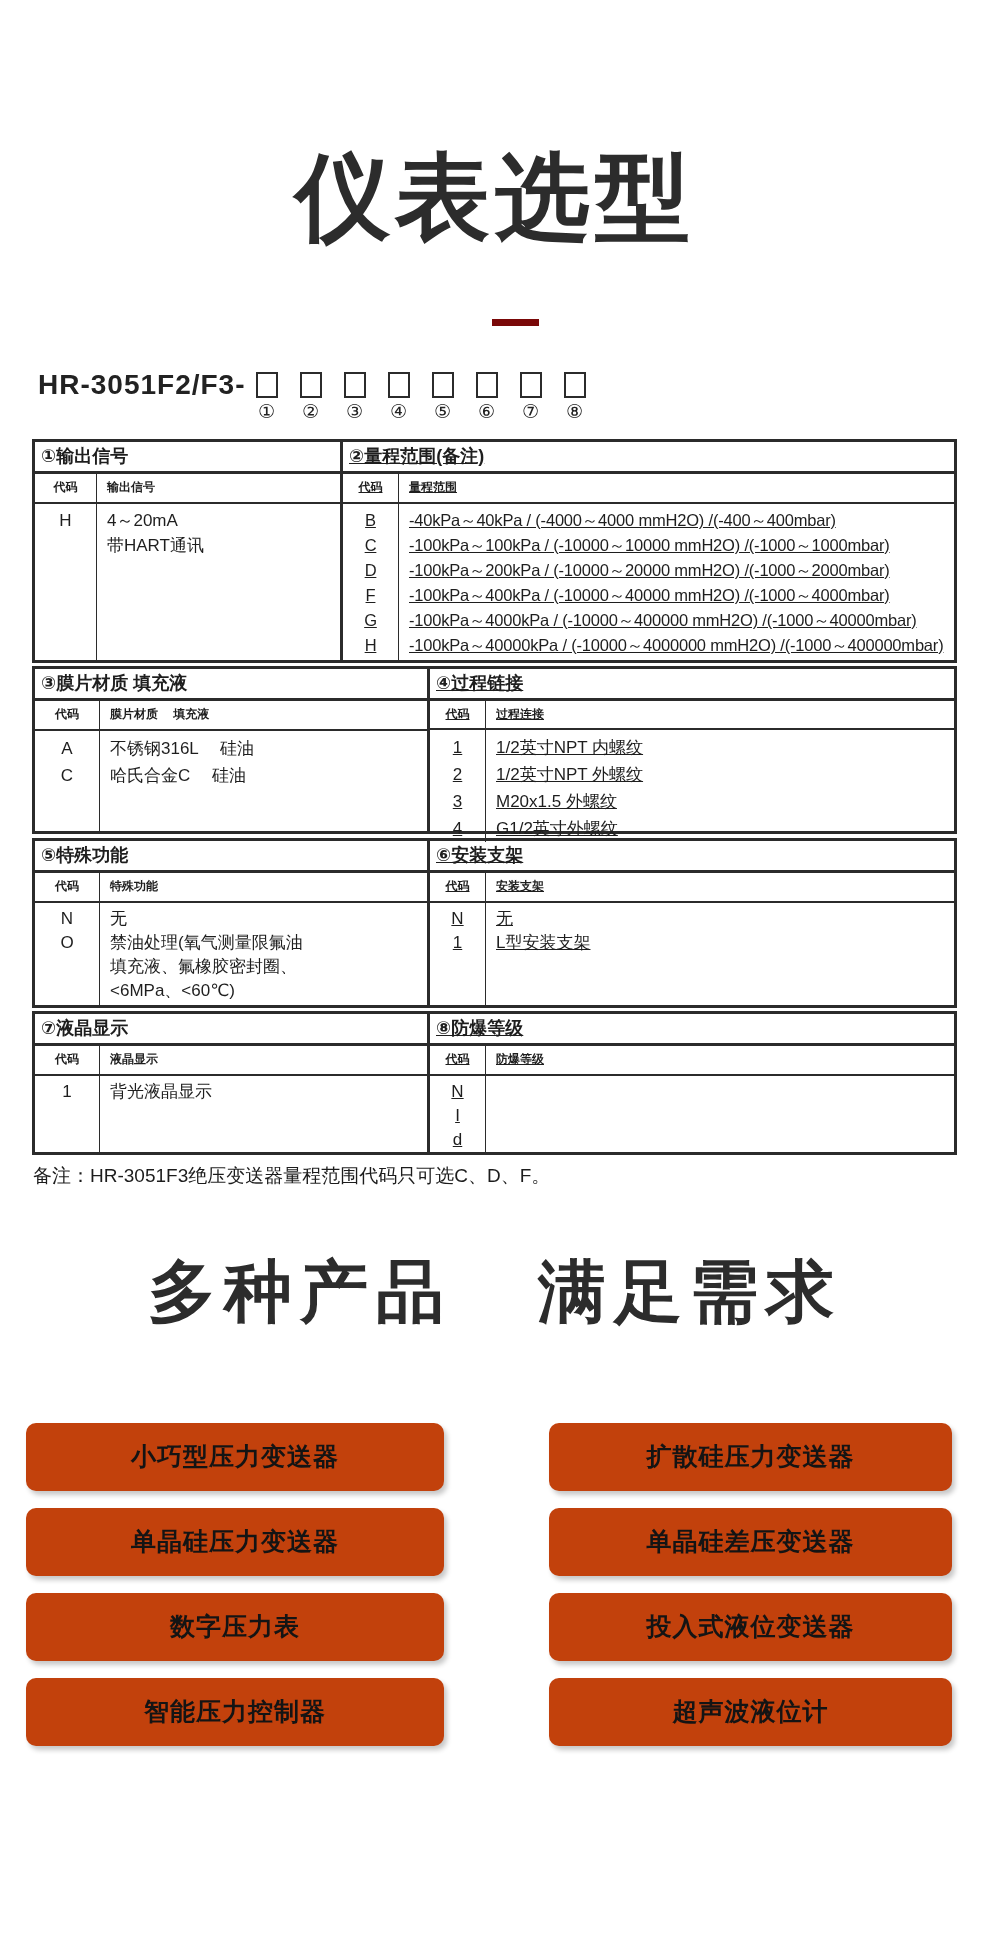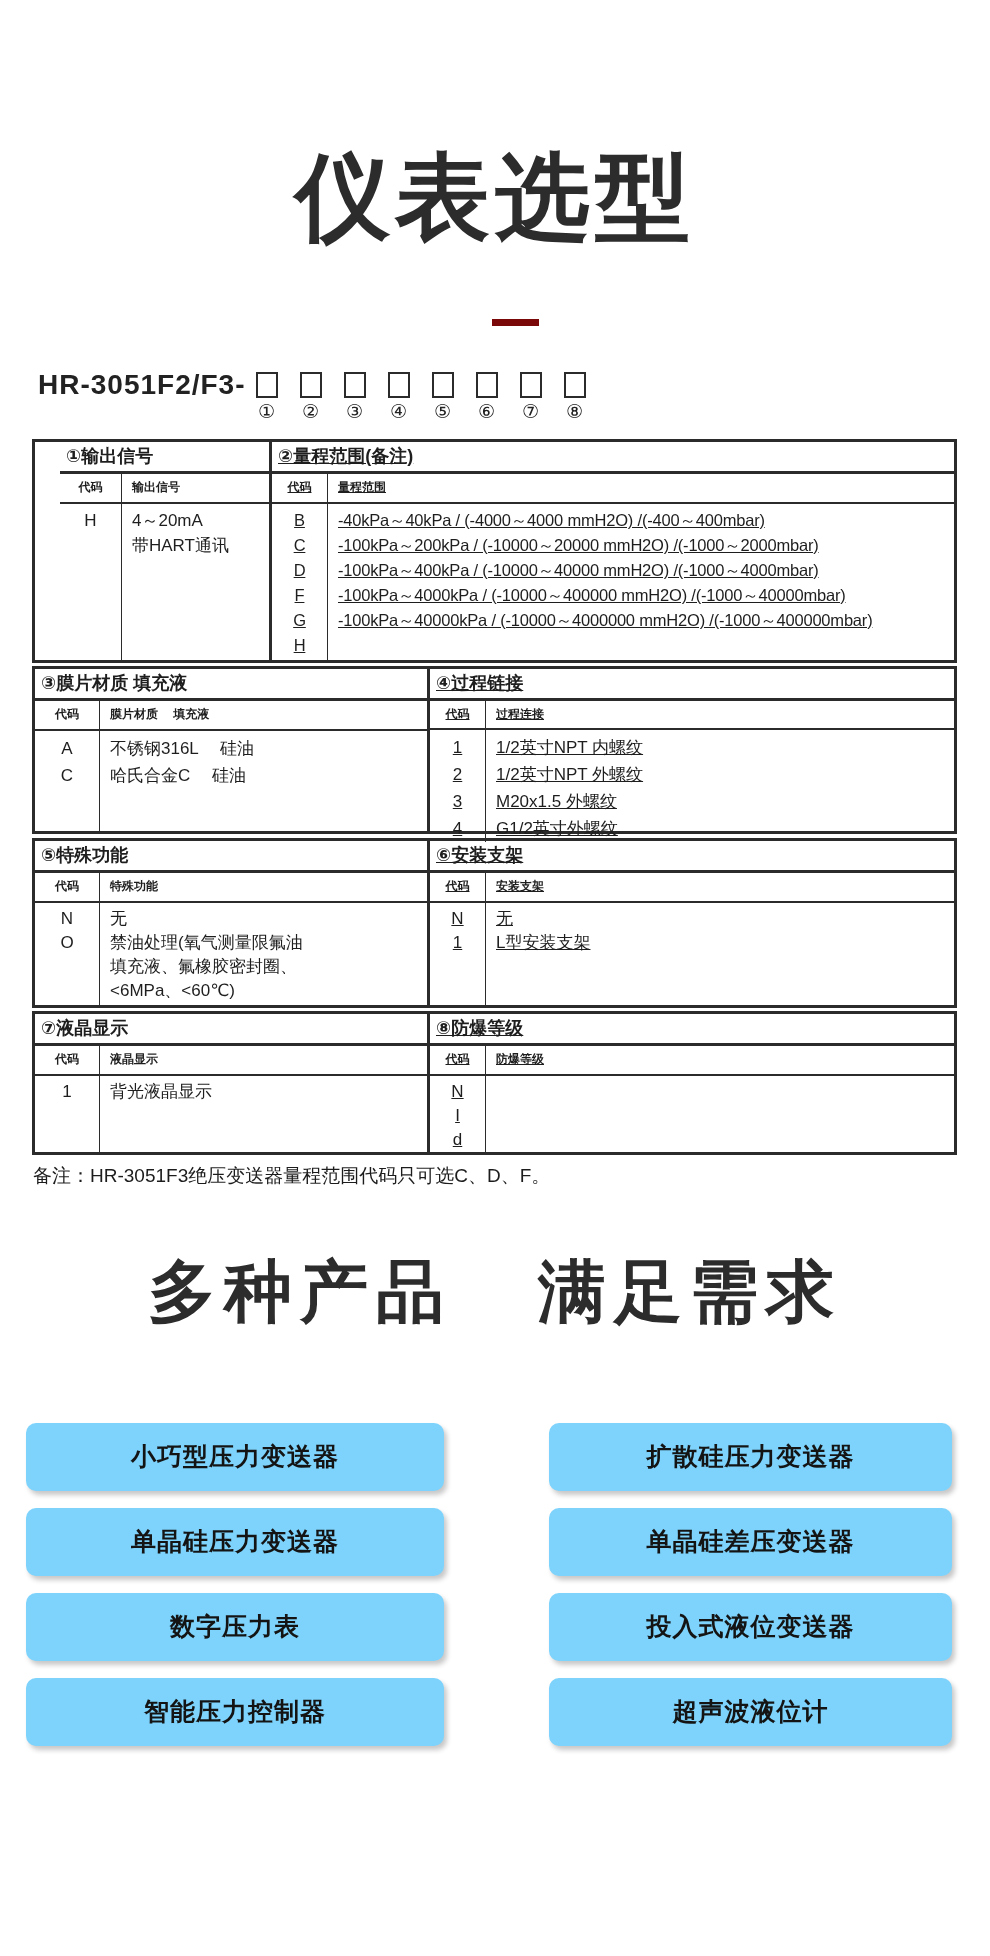--- a/index.html
+++ b/index.html
@@ -27,21 +27,21 @@
 
   
   .bands-wrap { margin:16px 0 0 32px; width:925px; }
   .band { display:flex; border:3px solid #2b2b2b; width:925px; background:#fff; }
   .b1 { height:224px; margin-bottom:3px; }
   .b2 { height:168px; margin-bottom:4px; }
   .b3 { height:170px; margin-bottom:3px; }
   .b4 { height:144px; }
   .sec { display:flex; flex-direction:column; min-width:0; }
   .secL { border-right:3px solid #2b2b2b; }
-  .b1 .secL { width:237px;padding-left:25px; }
+  .b1 .secL { width:308px; }
   .b2 .secL, .b3 .secL, .b4 .secL { width:395px; }
   .secR { flex:1;text-decoration:underline; }
   .sec-head {
     height:32px; line-height:29px; border-bottom:3px solid #2b2b2b;
     padding-left:6px; font-size:18px; font-weight:600; white-space:nowrap;
   }
   .subrow { display:flex; height:30px; border-bottom:2px solid #2b2b2b; }
   .subrow > div { line-height:27px; font-size:12px; font-weight:600; }
   .bodyrow { display:flex; flex:1; }
   .codecol { flex-shrink:0; text-align:center; border-right:1.5px solid #2b2b2b; }
@@ -66,21 +66,21 @@
     font-size:68px; line-height:1.1; font-weight:900; letter-spacing:8px; color:#2c2c2c;
   }
 
   
   .btn-grid {
     margin:94px 0 0 26px;
     display:grid; grid-template-columns:418px 403px;
     column-gap:105px; row-gap:17px;
   }
   .product-btn {
-    height:68px; background:#7dd3fc; border:none; border-radius:10px;
+    height:68px; background:#c2410c; border:none; border-radius:10px;
     box-shadow:3px 4px 5px rgba(0,0,0,0.22);
     display:flex; align-items:center; justify-content:center;
     font-family:inherit; font-size:25px; font-weight:700; color:#141414;
     letter-spacing:1px; cursor:pointer;
   }
 </style>
 </head>
 <body>
 
 <h1 class="page-title">仪表选型</h1>
@@ -154,20 +154,21 @@
         <div class="codecol">
           <div class="ln">B</div>
           <div class="ln">C</div>
           <div class="ln">D</div>
           <div class="ln">F</div>
           <div class="ln">G</div>
           <div class="ln">H</div>
         </div>
         <div class="valcol">
           <div class="ln">-40kPa～40kPa / (-4000～4000 mmH2O) /(-400～400mbar)</div>
+          <div class="ln">-100kPa～100kPa / (-10000～10000 mmH2O) /(-1000～1000mbar)</div>
           <div class="ln">-100kPa～200kPa / (-10000～20000 mmH2O) /(-1000～2000mbar)</div>
           <div class="ln">-100kPa～400kPa / (-10000～40000 mmH2O) /(-1000～4000mbar)</div>
           <div class="ln">-100kPa～4000kPa / (-10000～400000 mmH2O) /(-1000～40000mbar)</div>
           <div class="ln">-100kPa～40000kPa / (-10000～4000000 mmH2O) /(-1000～400000mbar)</div>
         </div>
       </div>
     </section>
   </div>
 
   <div class="band b2">

